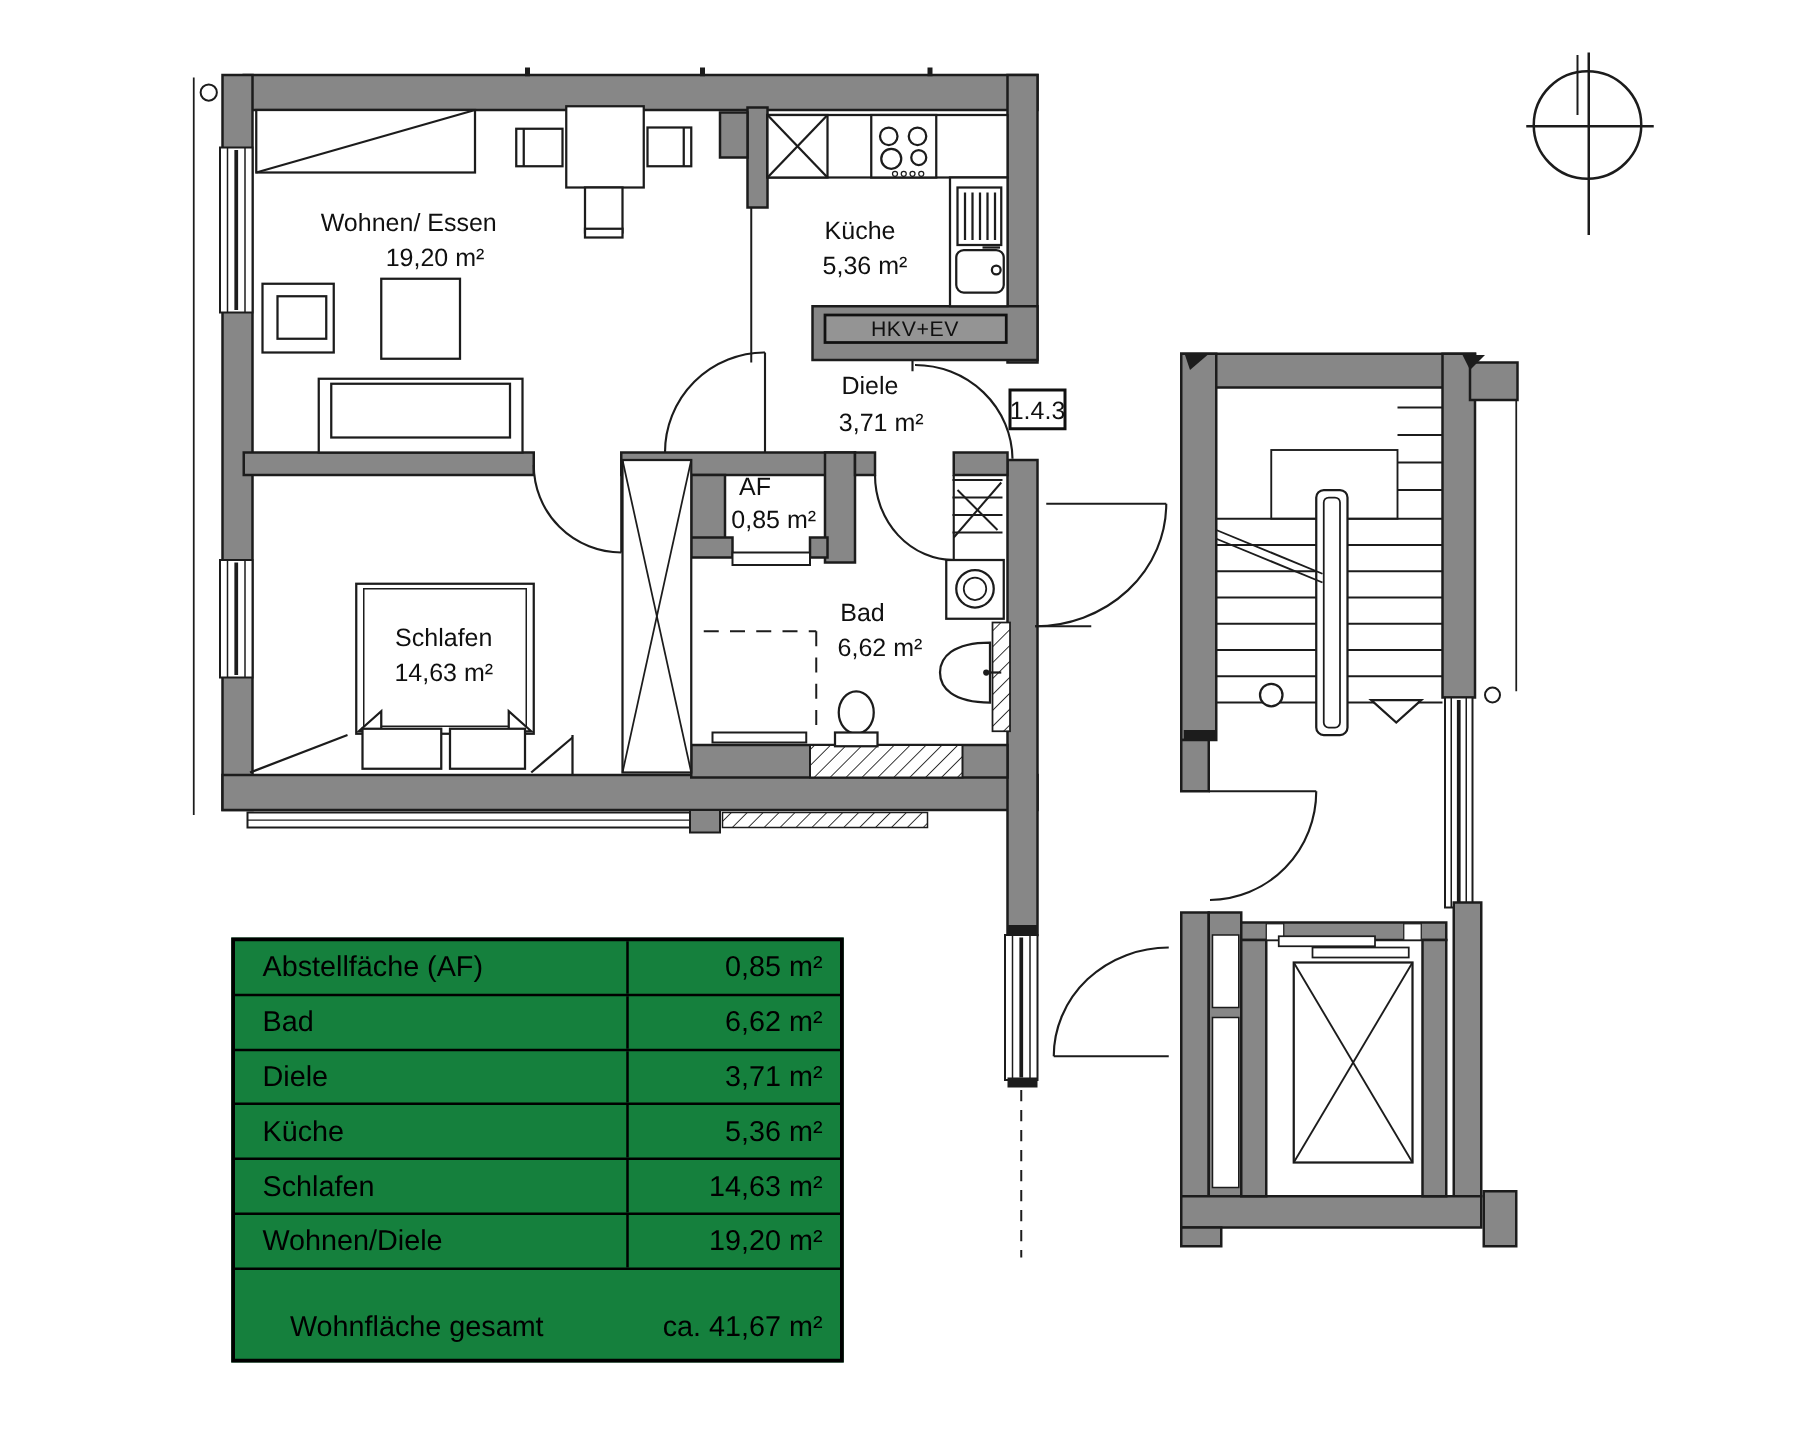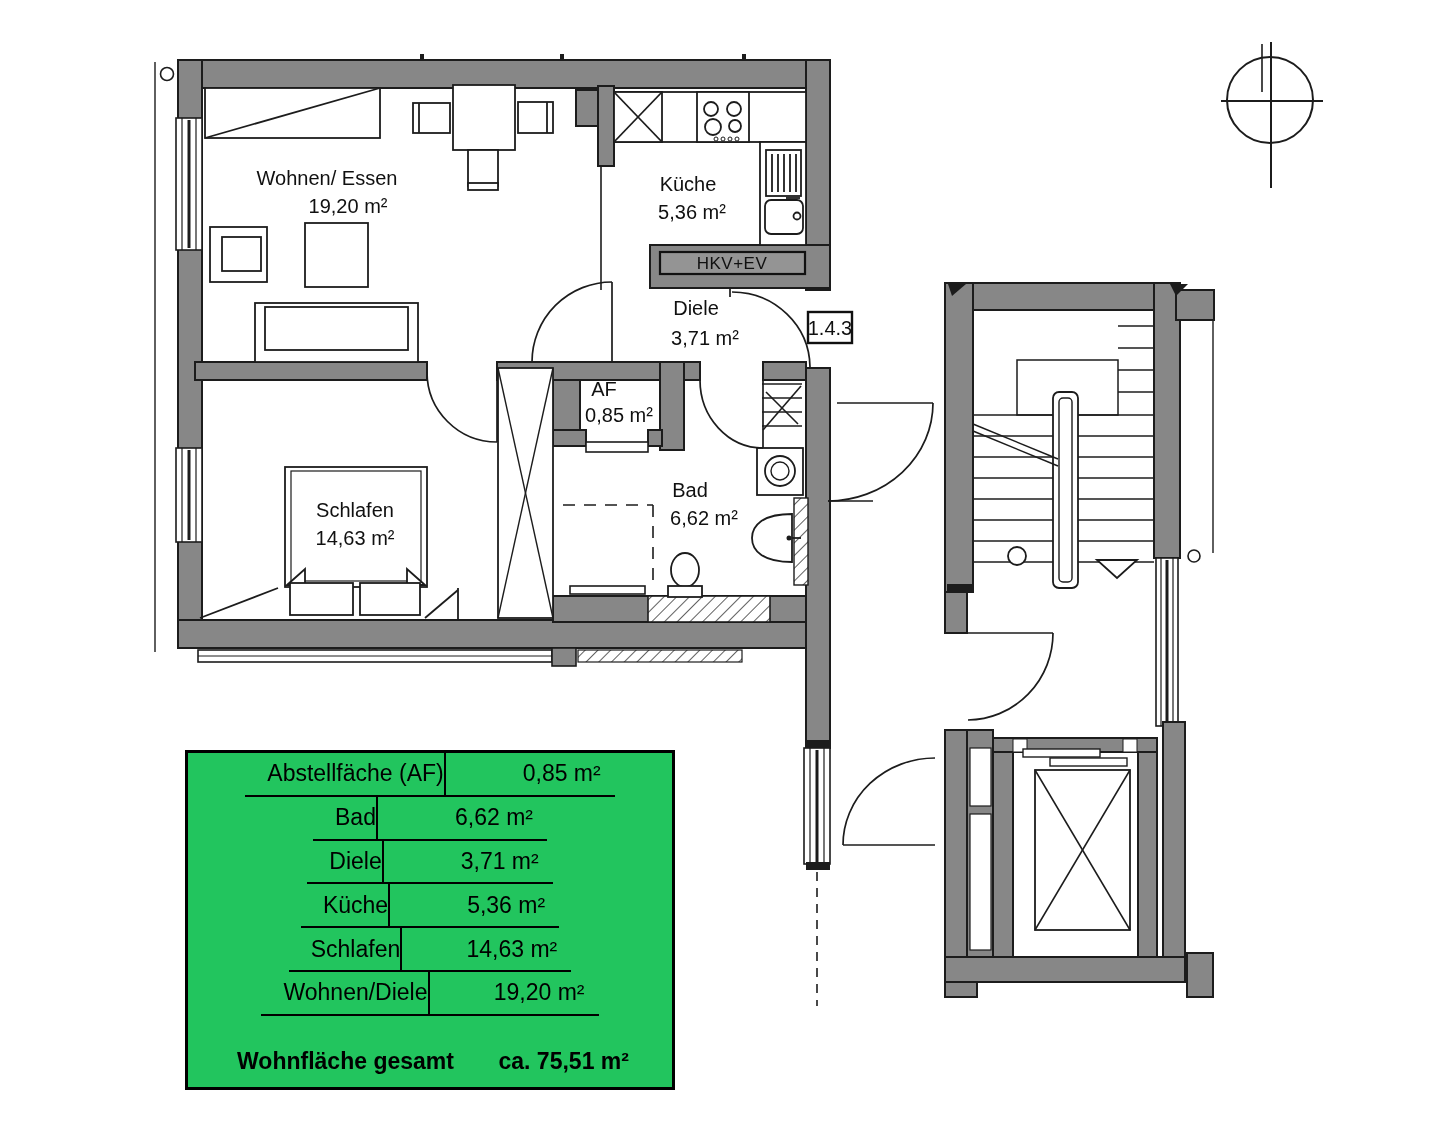--- a/index.html
+++ b/index.html
@@ -6,27 +6,27 @@
   #canvas{position:relative;width:1440px;height:1144px;background:#ffffff;overflow:hidden;
           font-family:"Liberation Sans",sans-serif;}
   svg{position:absolute;left:0;top:0;}
   svg text{font-family:"Liberation Sans",sans-serif;fill:#101010;text-anchor:middle;}
   .t20{font-size:20px;}
   .t17{font-size:17px;letter-spacing:.5px;}
   .t19{font-size:20px;}
   
   #area-table{position:absolute;left:185px;top:750px;width:490px;height:340px;
     border:3px solid #000;box-sizing:border-box;display:flex;flex-direction:column;
-    background:#22c55e;font-size:23px;color:#000;align-items:center;}
+    background:#15803d;font-size:23px;color:#000;}
   .trow{display:flex;height:43.8px;box-sizing:border-box;border-bottom:2px solid #000;align-items:center;}
   .trow .lbl{flex:1;padding-left:22px;}
   .trow .val{width:155px;text-align:right;padding-right:14px;border-left:2px solid #000;
     align-self:stretch;display:flex;align-items:center;justify-content:flex-end;}
-  .trow-total{display:flex;flex:1;box-sizing:border-box;font-weight:bold;align-items:flex-end;
-    padding-bottom:12px;}
+  .trow-total{display:flex;flex:1;box-sizing:border-box;font-weight:normal;align-items:flex-end;
+    padding-bottom:12px;margin-left:24px;}
   .trow-total .lbl{flex:1;padding-left:20px;}
   .trow-total .val{width:175px;text-align:right;padding-right:14px;}
 </style>
 </head>
 <body>
 
 <div id="canvas">
 <svg width="1440" height="1144" viewBox="0 0 1440 1144">
   <defs>
     <pattern id="hatch" width="9" height="9" patternUnits="userSpaceOnUse" patternTransform="rotate(45)">
@@ -366,16 +366,16 @@
   <div class="trow">
     <div class="lbl">Schlafen</div>
     <div class="val">14,63 m²</div>
   </div>
   <div class="trow">
     <div class="lbl">Wohnen/Diele</div>
     <div class="val">19,20 m²</div>
   </div>
   <div class="trow-total">
     <div class="lbl">Wohnfläche gesamt</div>
-    <div class="val">ca. 75,51 m²</div>
+    <div class="val">ca. 41,67 m²</div>
   </div>
 </div>
 </div>
 
 </body></html>

